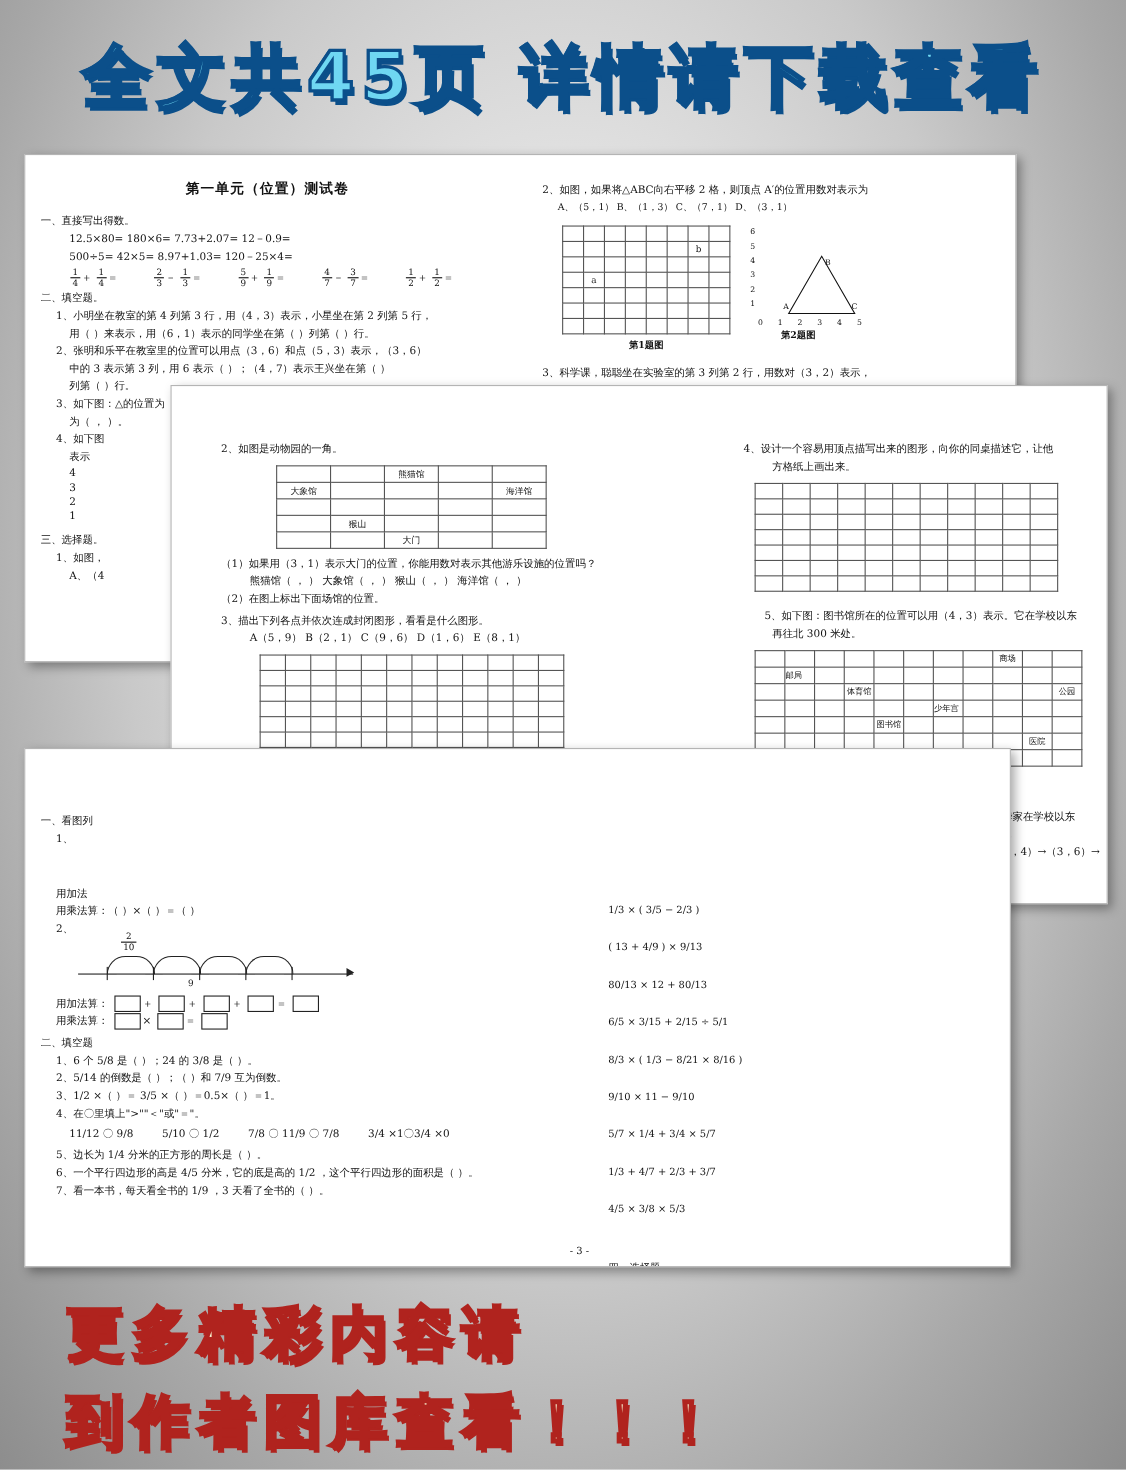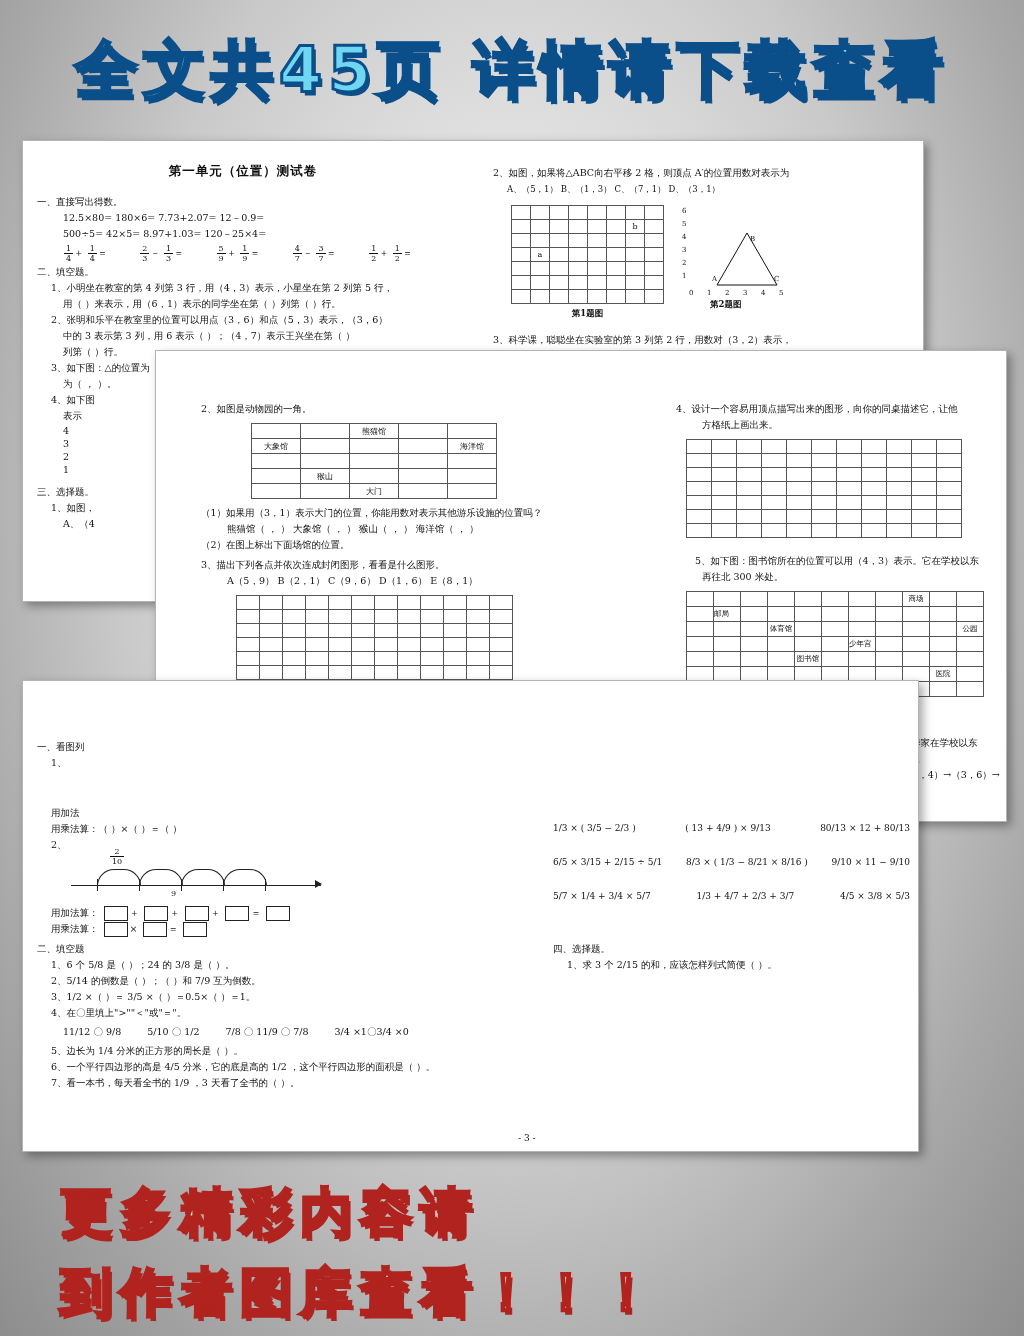--- a/index.html
+++ b/index.html
@@ -54,21 +54,21 @@
 
   
   .numline{position:relative;height:46px;}
   .numline .line{position:absolute;left:0;top:30px;height:1px;width:100%;background:#222;}
   .numline .arrow{position:absolute;right:-1px;top:25px;width:0;height:0;border-left:7px solid #222;border-top:4px solid transparent;border-bottom:4px solid transparent;}
   .numline .tk{position:absolute;top:24px;width:1px;height:12px;background:#222;}
   .numline .hump{position:absolute;top:14px;width:42px;height:16px;border-top:1px solid #222;border-radius:22px 22px 0 0;border-left:1px solid #222;border-right:1px solid #222;border-bottom:none;}
   .box{display:inline-block;width:22px;height:13px;border:1px solid #222;vertical-align:middle;margin:0 2px;}
 
   
-  .expr{font-size:9px;line-height:34px;}
+  .expr{font-size:9px;line-height:34px;flex-direction:column;}
 </style>
 </head>
 <body>
 
 <div class="sheet" style="left:22px;top:140px;width:900px;height:460px;">
   <div class="col" style="left:0;width:440px;">
     <div class="ttl" style="margin-top:22px;">第一单元（位置）测试卷</div>
     <div style="padding:14px 8px 0 14px;">
       <div class="ln">一、直接写出得数。</div>
       <div class="ln ind2">12.5×80=            180×6=            7.73+2.07=            12－0.9=</div>

